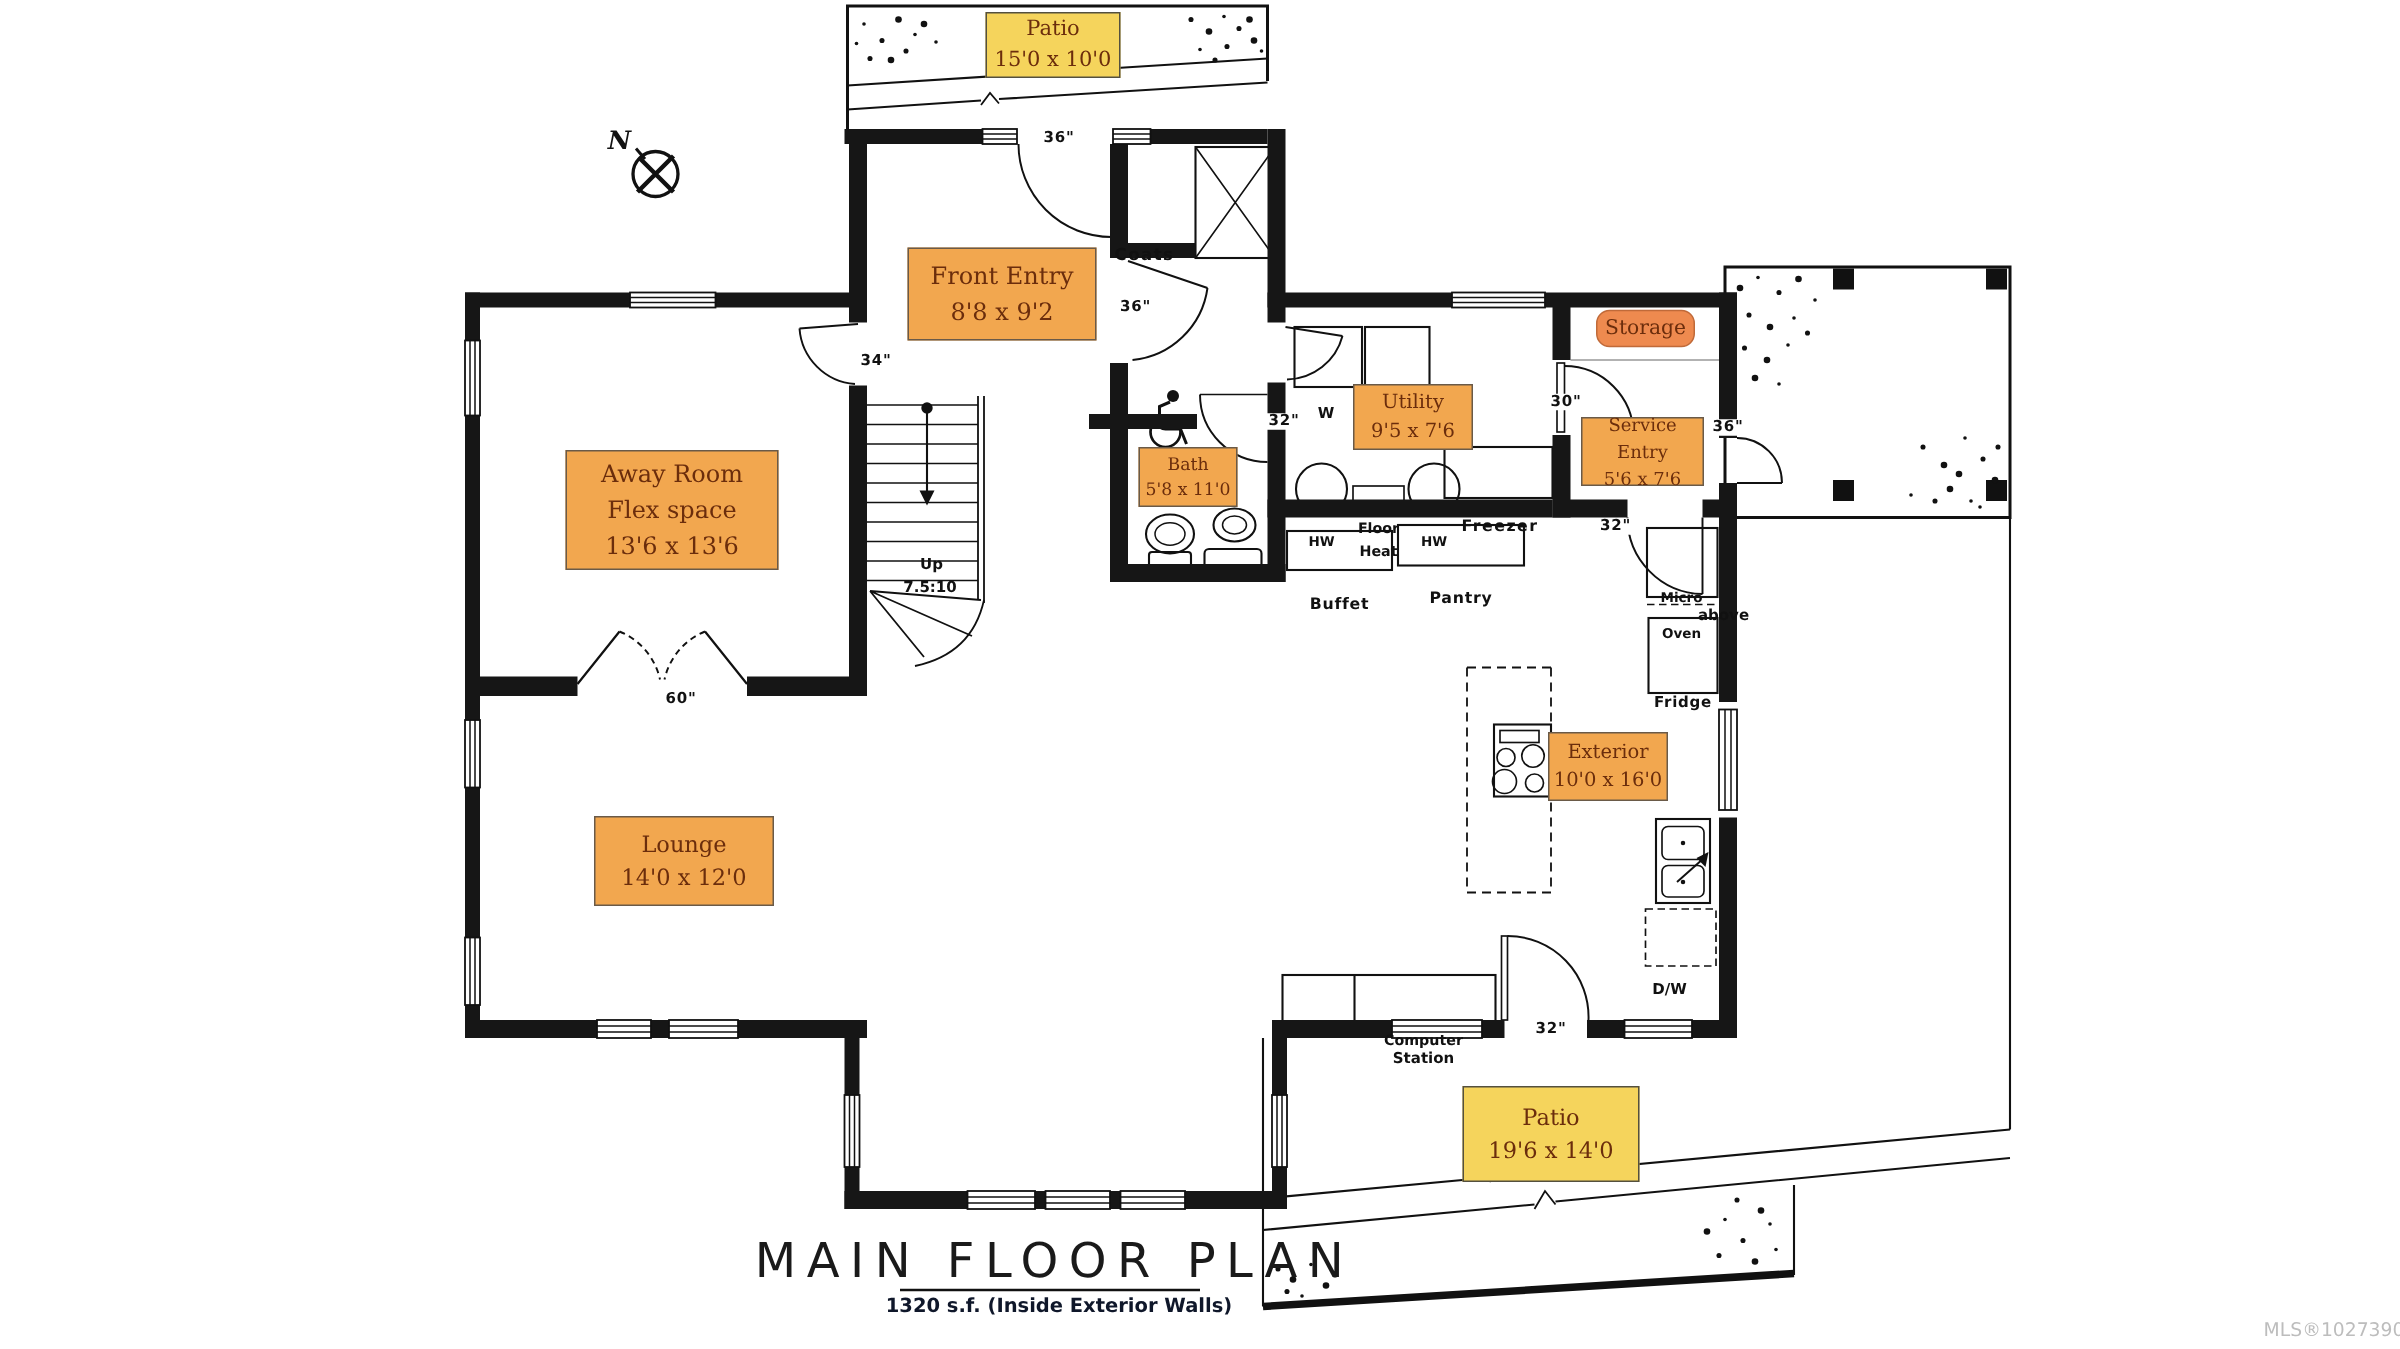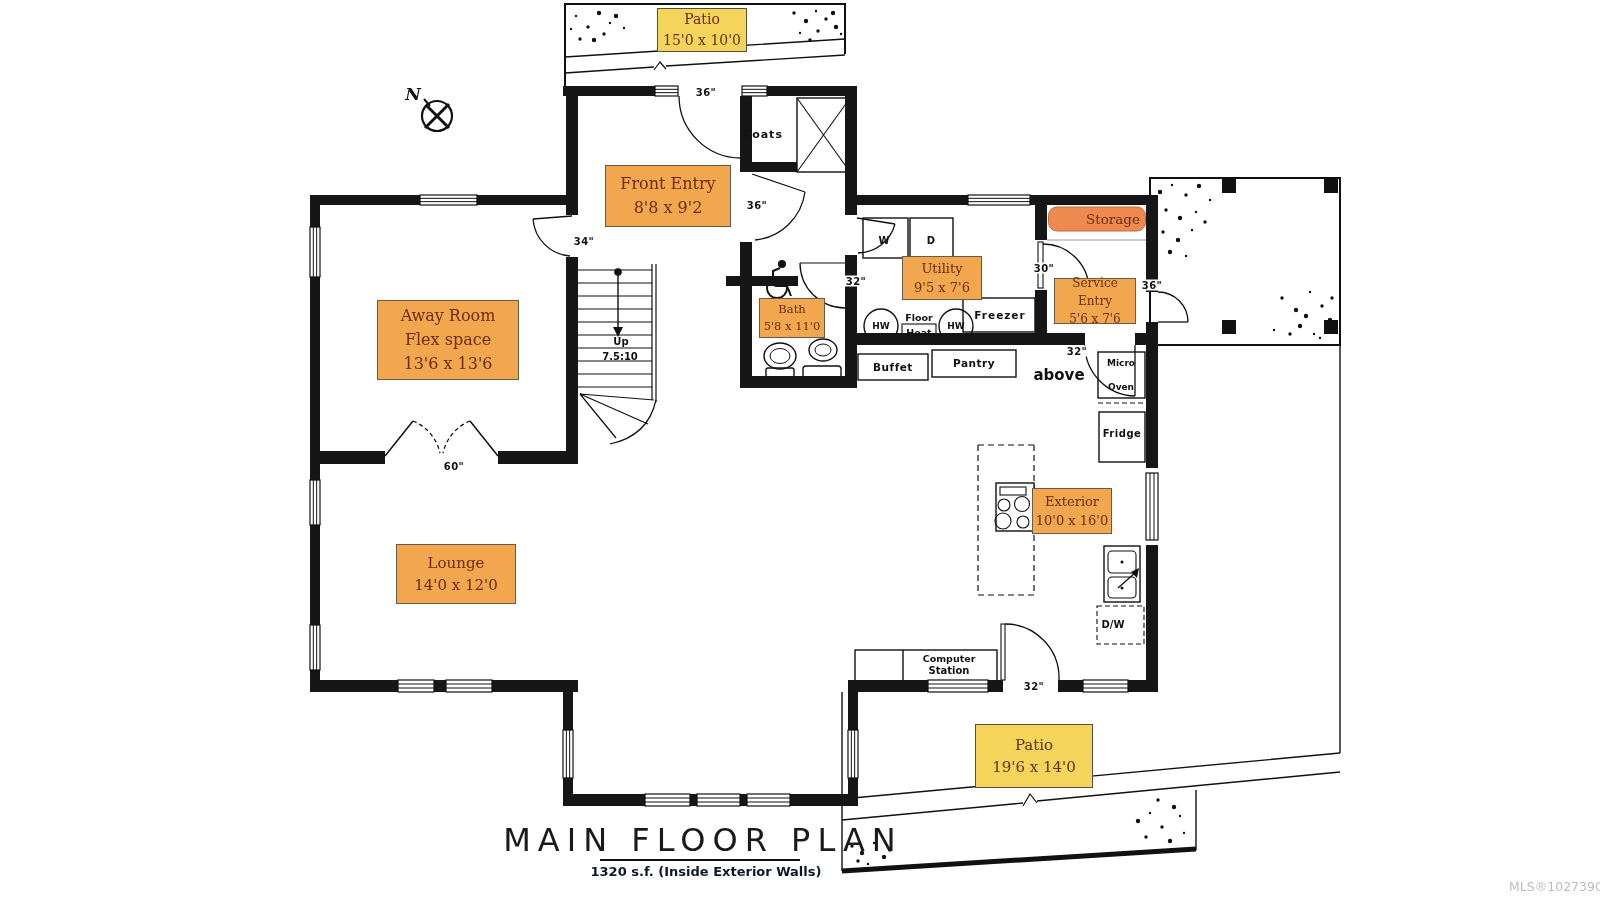--- a/index.html
+++ b/index.html
@@ -9,25 +9,25 @@
   html,body{margin:0;padding:0;background:#fff;}
   .stage{position:relative;width:1600px;height:899px;background:#fff;overflow:hidden;
          font-family:"DejaVu Sans","Liberation Sans",sans-serif;}
   svg{position:absolute;left:0;top:0;}
   .rl{position:absolute;transform:translate(-50%,-50%);display:flex;flex-direction:column;
       align-items:center;justify-content:center;text-align:center;line-height:1.5;
       font-family:"DejaVu Serif","Liberation Serif",serif;color:var(--c-text);
       border:1px solid #6a5a48;z-index:5;}
   .orange{background:var(--c-orange);}
   .yellow{background:var(--c-yellow);border-color:#54503e;}
-  .pill{background:var(--c-pill);border:1px solid #c06a39;border-radius:9px;padding-left:32px;}
+  .pill{background:var(--c-pill);border:1px solid #c06a39;border-radius:9px;}
   .dim{position:absolute;transform:translate(-50%,-50%);font-size:10px;font-weight:bold;
        background:#fff;padding:0 2px;color:var(--c-line);letter-spacing:.5px;z-index:6;white-space:nowrap;}
   .ann{position:absolute;transform:translate(-50%,-50%);font-weight:bold;color:var(--c-line);
-       text-align:center;z-index:4;white-space:nowrap;}
+       text-align:center;z-index:4;white-space:nowrap;margin-top:36px;}
   .title-main{position:absolute;transform:translate(-50%,-50%);font-size:32px;letter-spacing:7px;
        color:#1a1a1a;font-family:"DejaVu Sans",sans-serif;font-weight:400;white-space:nowrap;z-index:4;}
   .title-sub{position:absolute;transform:translate(-50%,-50%);font-size:13px;font-weight:bold;
        color:#0f172a;white-space:nowrap;z-index:4;}
   .watermark{position:absolute;transform:translate(-50%,-50%);font-size:12.5px;color:var(--c-mark);z-index:4;}
   .north-n{position:absolute;transform:translate(-50%,-50%);font-family:"DejaVu Serif",serif;
        font-style:italic;font-weight:bold;font-size:17px;color:#111;z-index:4;}
 </style>
 </head>
 <body>
@@ -374,21 +374,21 @@
 <div class="ann" style="left:884px;top:240px;font-size:10px">W</div>
 <div class="ann" style="left:931px;top:240px;font-size:10px">D</div>
 <div class="ann" style="left:881px;top:326px;font-size:9px">HW</div>
 <div class="ann" style="left:919px;top:317px;font-size:9.5px">Floor</div>
 <div class="ann" style="left:919px;top:332px;font-size:9.5px">Heat</div>
 <div class="ann" style="left:956px;top:326px;font-size:9px">HW</div>
 <div class="ann" style="left:1000px;top:315px;font-size:10.5px;letter-spacing:1px">Freezer</div>
 <div class="ann" style="left:893px;top:367px;font-size:10.5px;letter-spacing:.5px">Buffet</div>
 <div class="ann" style="left:974px;top:363px;font-size:10.5px;letter-spacing:.5px">Pantry</div>
 <div class="ann" style="left:1121px;top:363px;font-size:9px">Micro</div>
-<div class="ann" style="left:1059px;top:375px;font-size:15px">above</div>
+<div class="ann" style="left:1149px;top:375px;font-size:10px">above</div>
 <div class="ann" style="left:1121px;top:387px;font-size:9px">Oven</div>
 <div class="ann" style="left:1122px;top:433px;font-size:10px;letter-spacing:.5px">Fridge</div>
 <div class="ann" style="left:1113px;top:624px;font-size:10px">D/W</div>
 <div class="ann" style="left:949px;top:658px;font-size:9.5px">Computer</div>
 <div class="ann" style="left:949px;top:670px;font-size:10px">Station</div>
 <div class="ann" style="left:621px;top:341px;font-size:10px">Up</div>
 <div class="ann" style="left:620px;top:356px;font-size:10px">7.5:10</div>
 <div class="north-n" style="left:413px;top:94px">N</div>
 
 <div class="title-main" style="left:703px;top:840px">MAIN FLOOR PLAN</div>

